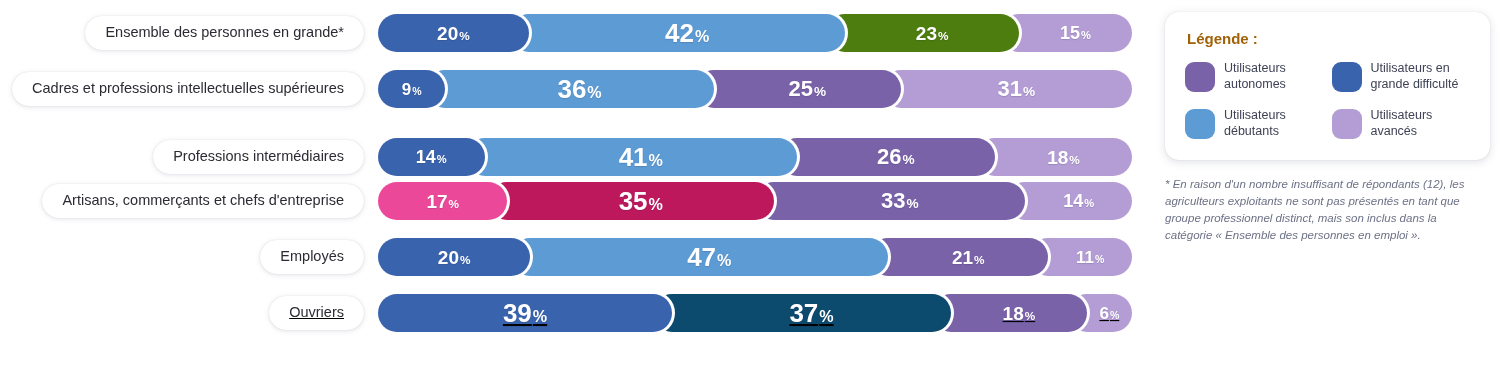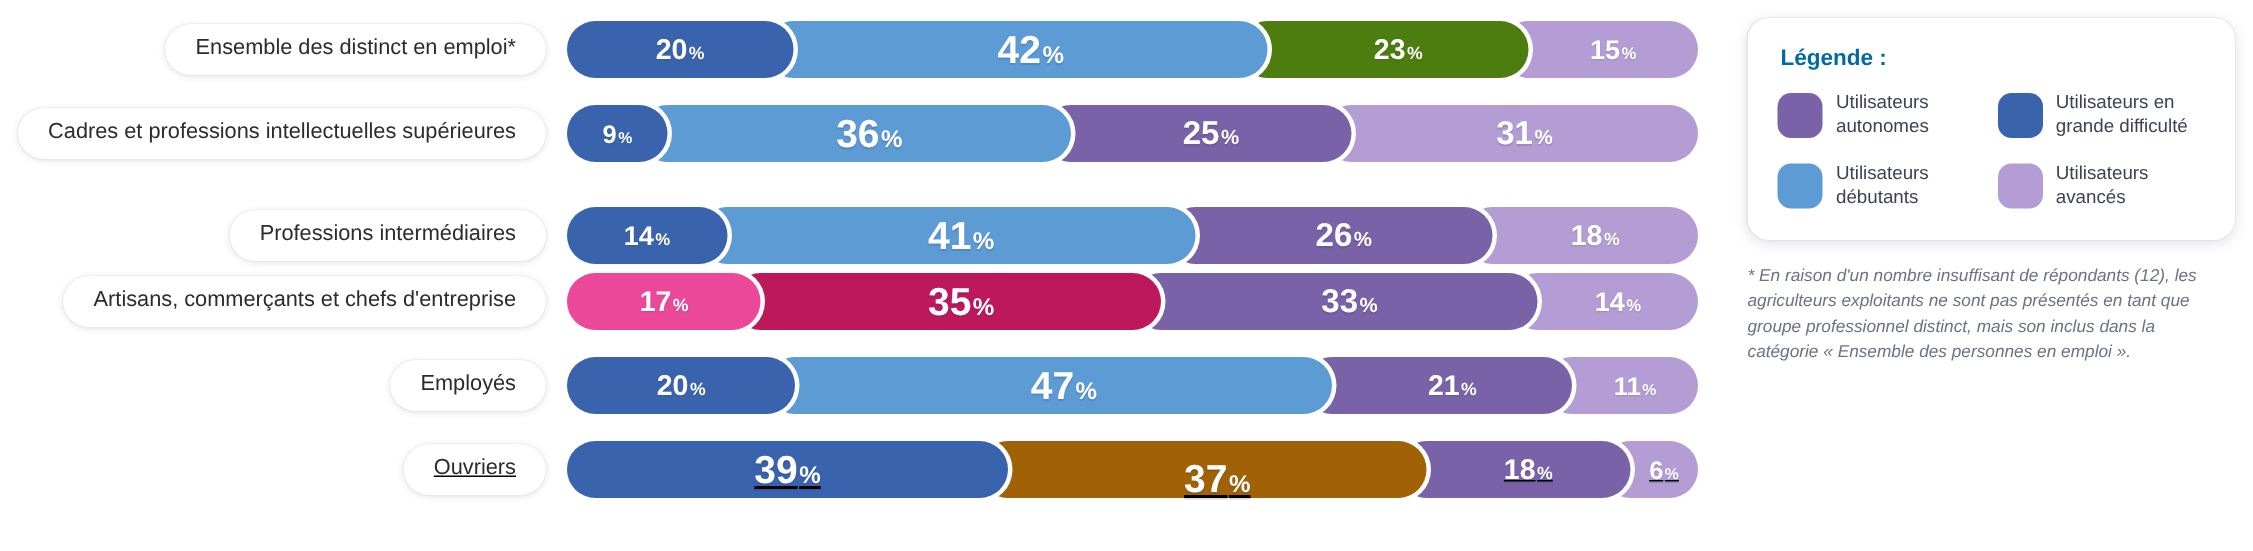--- a/index.html
+++ b/index.html
@@ -75,21 +75,21 @@
     position:absolute;
     left:1165px;top:12px;
     width:325px;height:148px;
     background:#ffffff;
     border-radius:14px;
     box-shadow:0 2px 9px rgba(110,115,140,0.22), 0 0 1px rgba(110,115,140,0.3);
     box-sizing:border-box;
     padding:18px 20px 14px 20px;
   }
   .legend-title{
-    font-size:15px;font-weight:bold;color:#0369a1;
+    font-size:15px;font-weight:bold;color:#a16207;
     margin:0 0 14px 2px;
   }
   .legend-grid{
     display:grid;
     grid-template-columns:1fr 1fr;
     grid-template-rows:auto auto;
     row-gap:16px;column-gap:8px;
   }
   .legend-item{display:flex;align-items:center;gap:9px;}
   .swatch{width:30px;height:30px;border-radius:9px;flex:0 0 30px;}
@@ -107,21 +107,21 @@
   }
 </style>
 </head>
 <body>
 
 <div id="root">
 
   <div class="chart-area" id="chart-area">
       <div class="row" style="top: 10px;">
         <div class="label-wrap">
-          <div class="label-pill">Ensemble des distinct en emploi*</div>
+          <div class="label-pill">Ensemble des personnes en grande*</div>
         </div>
         <div class="bar">
           <div class="seg s0" style="background: rgb(58, 99, 174); width: 150.8px;">
             <span class="val" style="font-size: 19px;">20<span class="pct">%</span></span>
           </div>
           <div class="seg s1" style="background: rgb(93, 155, 213); width: 335.68px;">
             <span class="val" style="font-size: 26px;">42<span class="pct">%</span></span>
           </div>
           <div class="seg s2" style="background: #4d7c0f; width: 192.42px;">
             <span class="val" style="font-size: 19px;">23<span class="pct">%</span></span>
@@ -208,21 +208,21 @@
         </div>
       </div>
       <div class="row" style="top: 290px; text-decoration: underline;">
         <div class="label-wrap">
           <div class="label-pill">Ouvriers</div>
         </div>
         <div class="bar">
           <div class="seg s0" style="background: rgb(58, 99, 174); width: 294.06px;">
             <span class="val" style="font-size: 26px;">39<span class="pct">%</span></span>
           </div>
-          <div class="seg s1" style="background: #a16207; width: 297.98px; align-items: flex-end;">
+          <div class="seg s1" style="background: #0c4a6e; width: 297.98px;">
             <span class="val" style="font-size: 26px;">37<span class="pct">%</span></span>
           </div>
           <div class="seg s2" style="background: rgb(122, 98, 168); width: 154.72px;">
             <span class="val" style="font-size: 19px;">18<span class="pct">%</span></span>
           </div>
           <div class="seg s3" style="background: rgb(179, 157, 212); width: 64.24px;">
             <span class="val" style="font-size: 17px;">6<span class="pct">%</span></span>
           </div>
         </div>
       </div>

